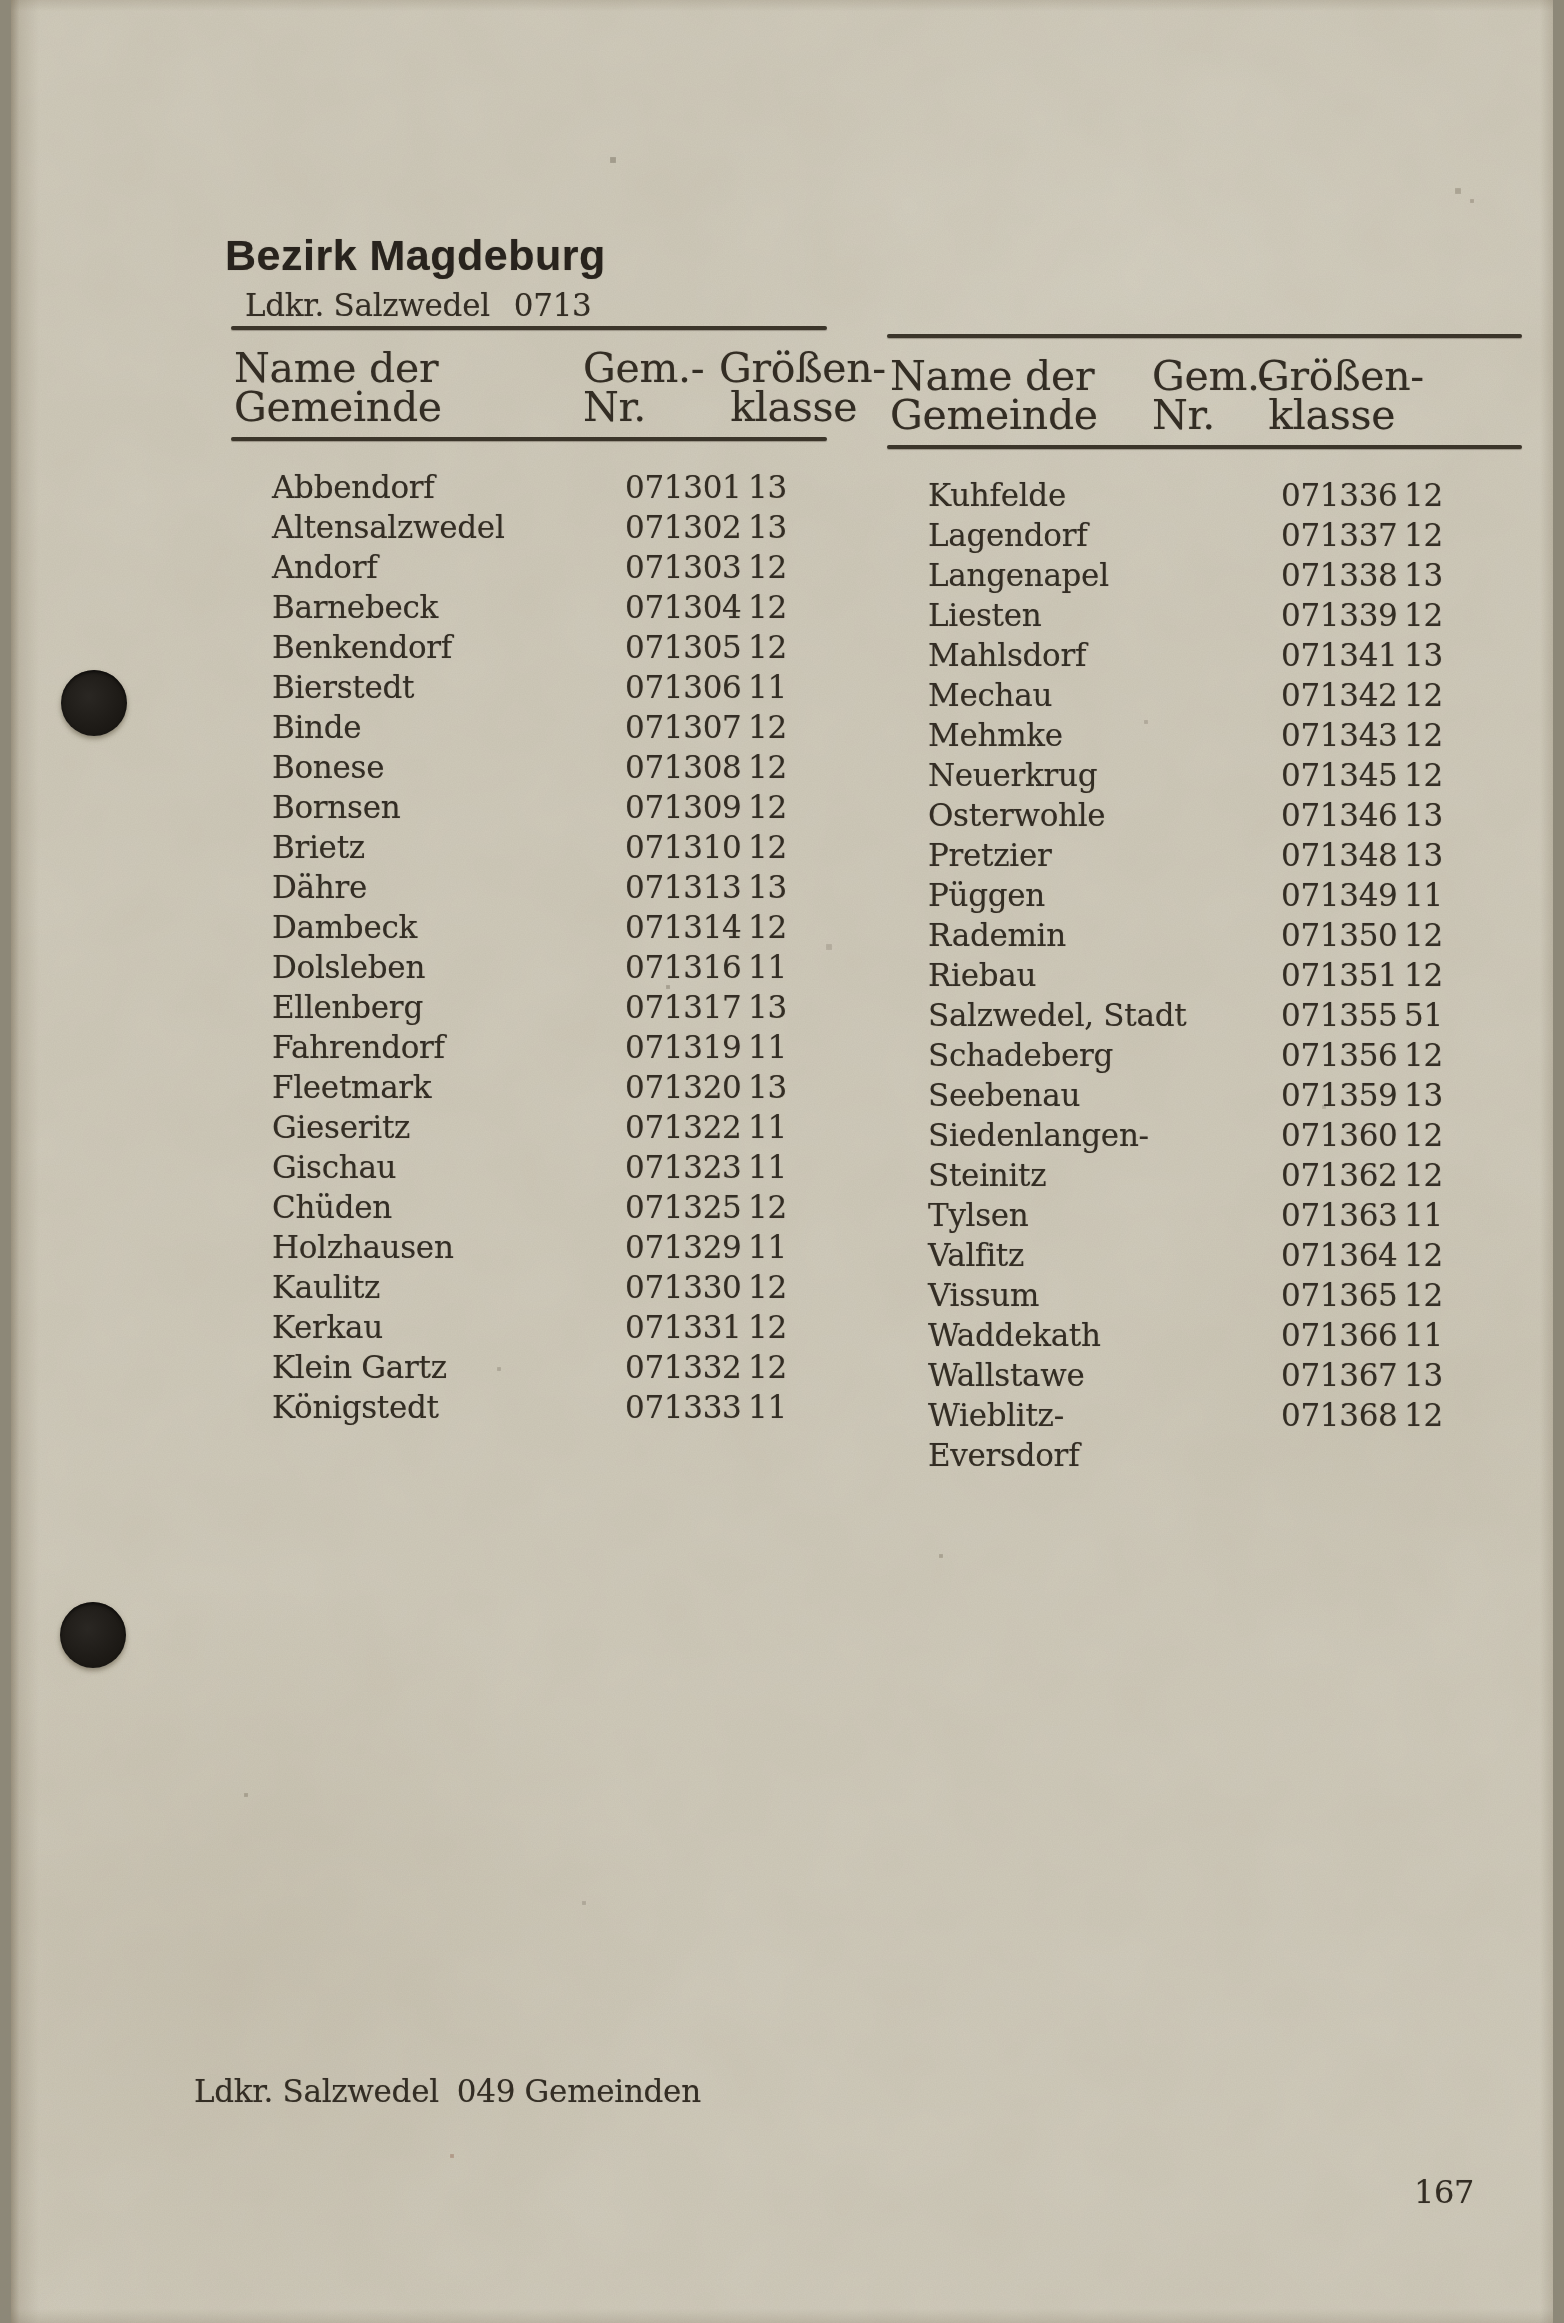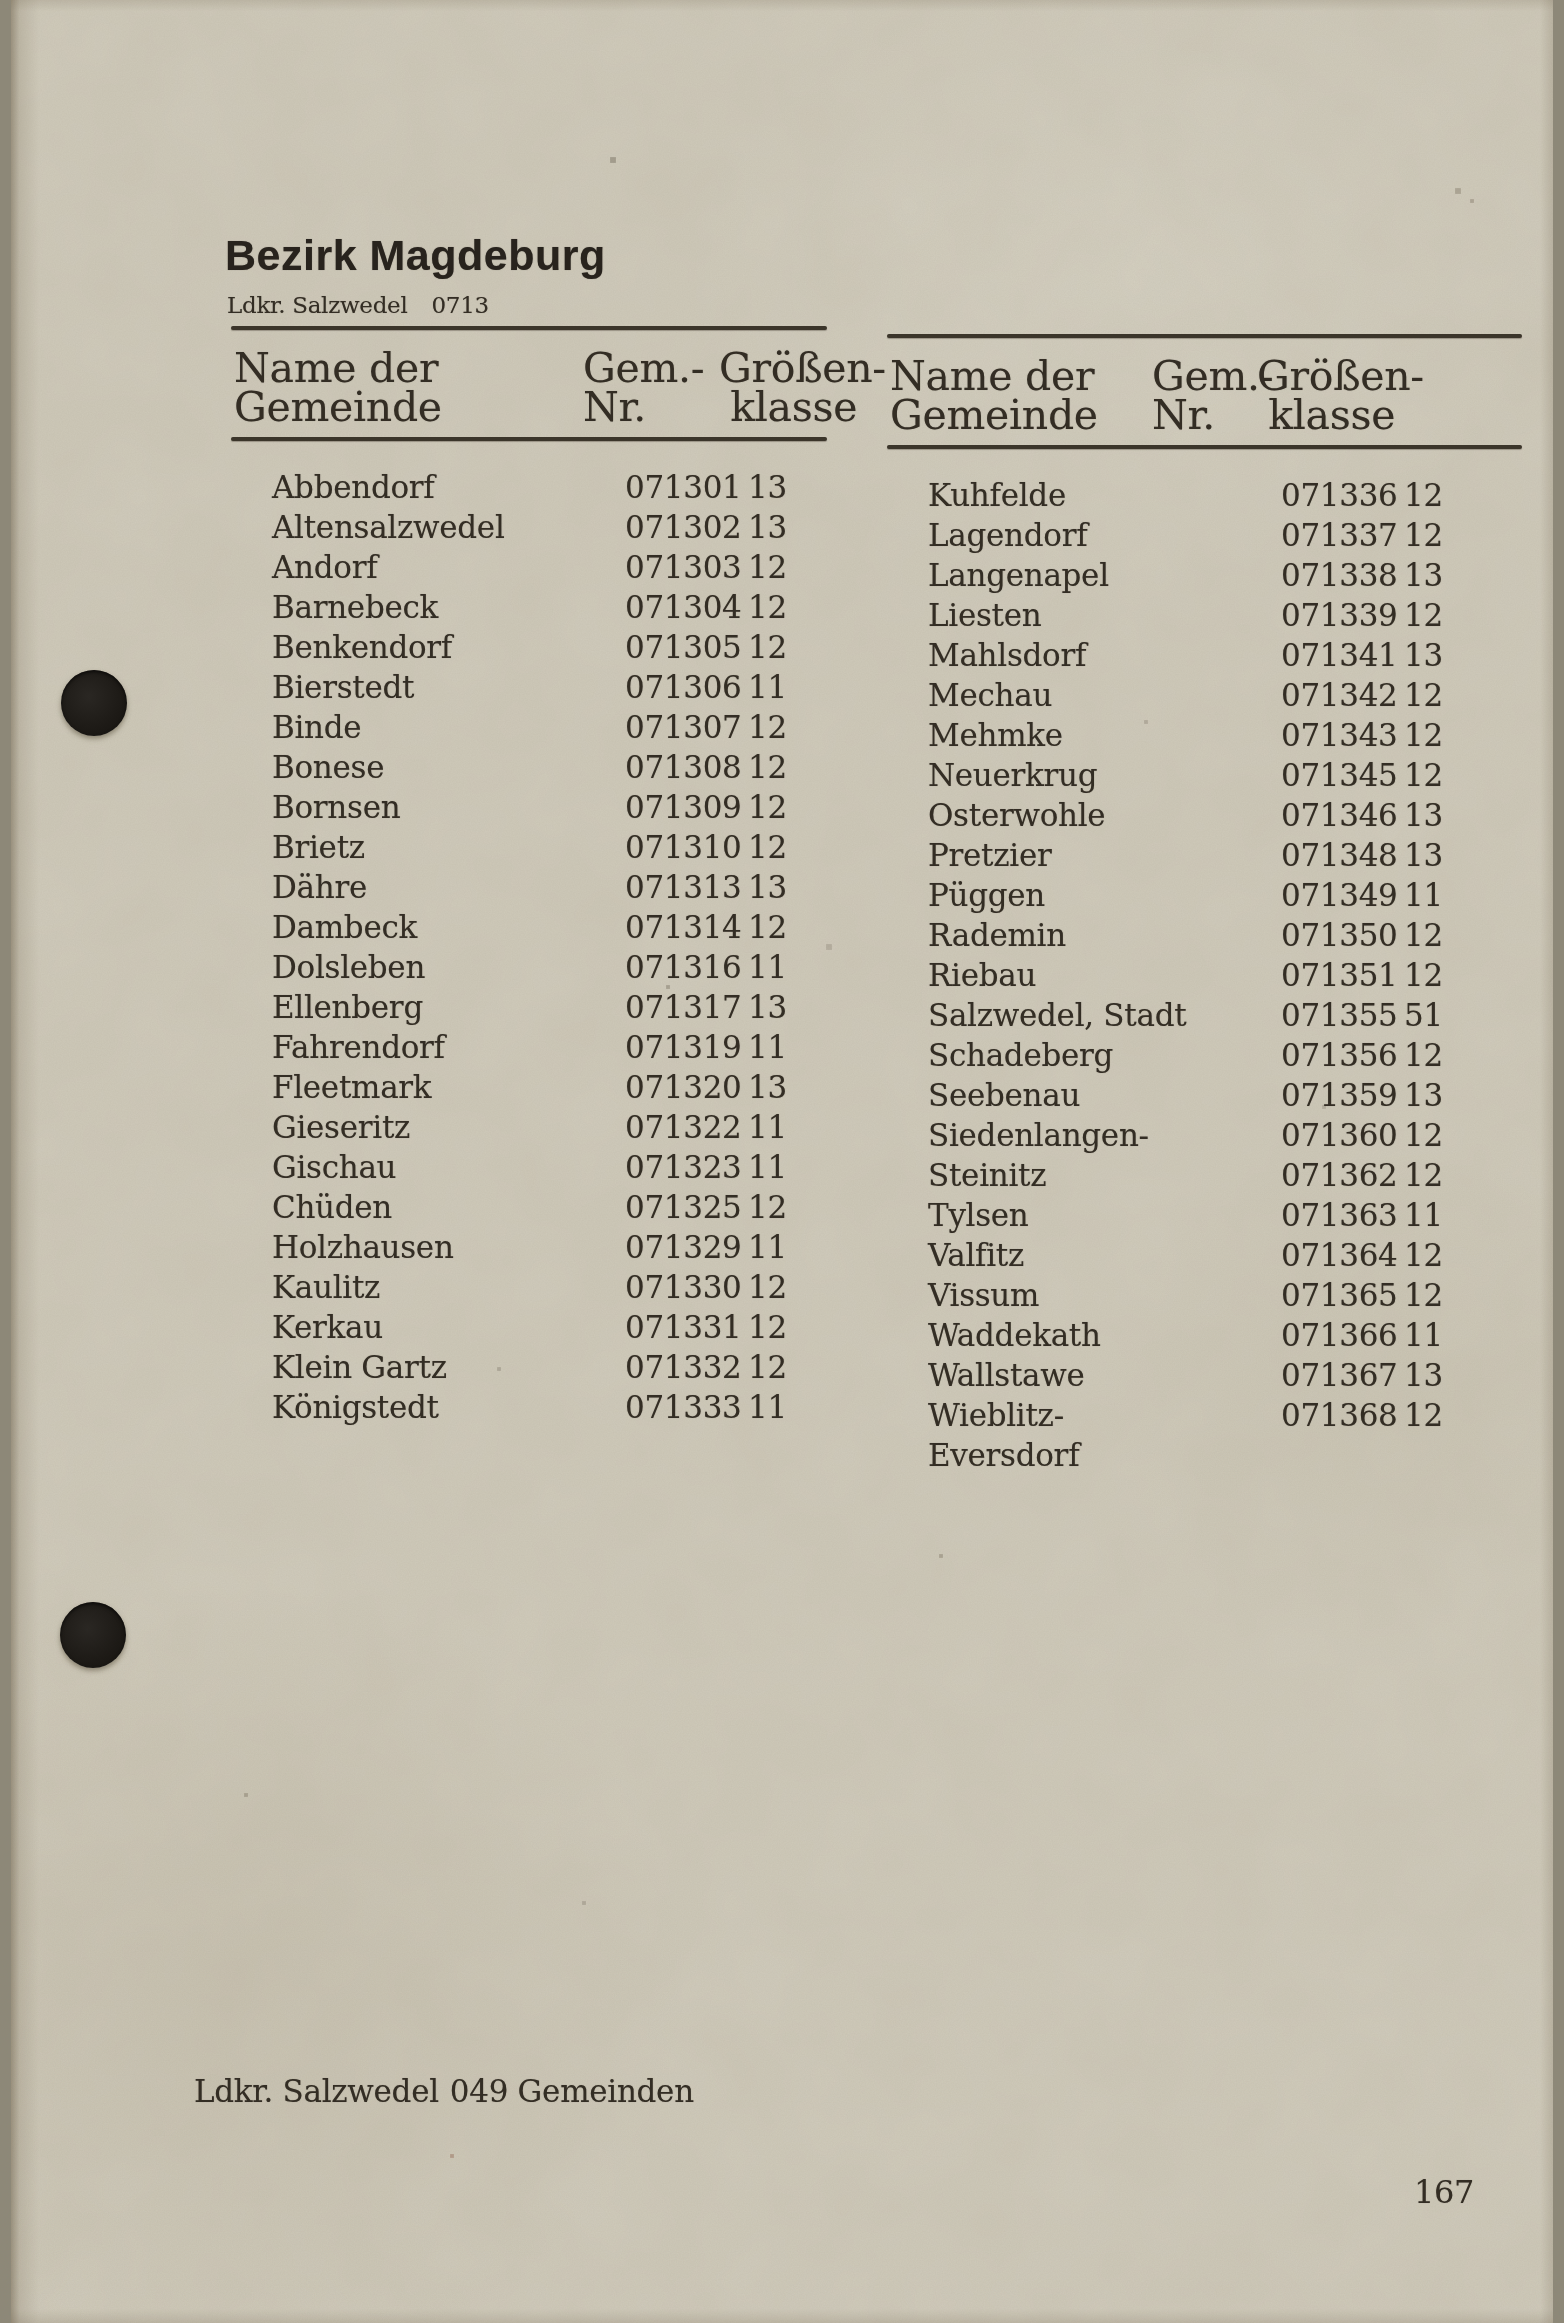--- a/index.html
+++ b/index.html
@@ -23,21 +23,21 @@
   .noise{position:absolute;top:0;left:0;pointer-events:none;}
   .ink{ text-shadow:0 0 0.9px rgba(51,45,36,0.35); letter-spacing:-0.3px; }
 
   .title{
     position:absolute;left:214px;top:205px;
     font-family:"Liberation Sans", sans-serif;
     font-weight:700;font-size:43px;line-height:1;
     color:#28231d;letter-spacing:0.5px;
     text-shadow:0 0 0.9px rgba(40,35,29,0.5);
   }
-  .subtitle{position:absolute;left:216px;top:287px;font-size:23px;line-height:37px;}
+  .subtitle{position:absolute;left:234px;top:287px;font-size:31px;line-height:37px;}
   .subtitle .code{margin-left:24px;}
 
   .tbl{position:absolute;top:326px;width:609px;height:1237px;}
   .tbl-left{left:223px;}
   .tbl-right{left:879px;top:334px;width:633px;}
   .rule{position:absolute;left:-2.8px;height:3.7px;background:#3b352a;border-radius:1.9px;box-shadow:0 0.9px 0.9px rgba(59,53,42,0.35);}
   .tbl-left  .rule{width:596px;}
   .tbl-right .rule{width:635px;}
   .rule-top{top:0;}
   .rule-mid{top:111px;}
@@ -50,21 +50,21 @@
   .hcell .l2{display:block;}
   .h-cls .l2{margin-left:11.2px;}
 
   .rows{position:absolute;top:141px;left:0;right:0;}
   .row{position:relative;height:40px;font-size:31px;line-height:40px;white-space:nowrap;margin-left:38px;}
   .c-name{position:absolute;left:0;}
   .c-nr{position:absolute;left:353px;}
   .c-cls{position:absolute;left:476px;width:67px;text-align:left;}
 
   .footer{position:absolute;left:183px;top:2072px;font-size:31px;line-height:39px;}
-  .footer .val{margin-left:11px;text-align:center;}
+  .footer .val{margin-left:18px;text-align:center;}
   .pagenum{position:absolute;left:1403px;top:2174px;font-size:32px;line-height:37px;text-align:right;}
 
   .hole{position:absolute;width:66px;height:66px;border-radius:50%;
         background:radial-gradient(circle at 42% 40%, #2a2723 0%, #1d1a16 60%, #15130f 100%);
         box-shadow:0 2.8px 5.6px rgba(90,80,60,0.55), inset 0 1.9px 3.7px rgba(0,0,0,0.6);}
   .hole-1{left:50px;top:670px;}
   .hole-2{left:49px;top:1602px;}
 
   .specks{position:absolute;left:0;top:0;width:1.9px;height:1.9px;background:transparent;
     box-shadow:

